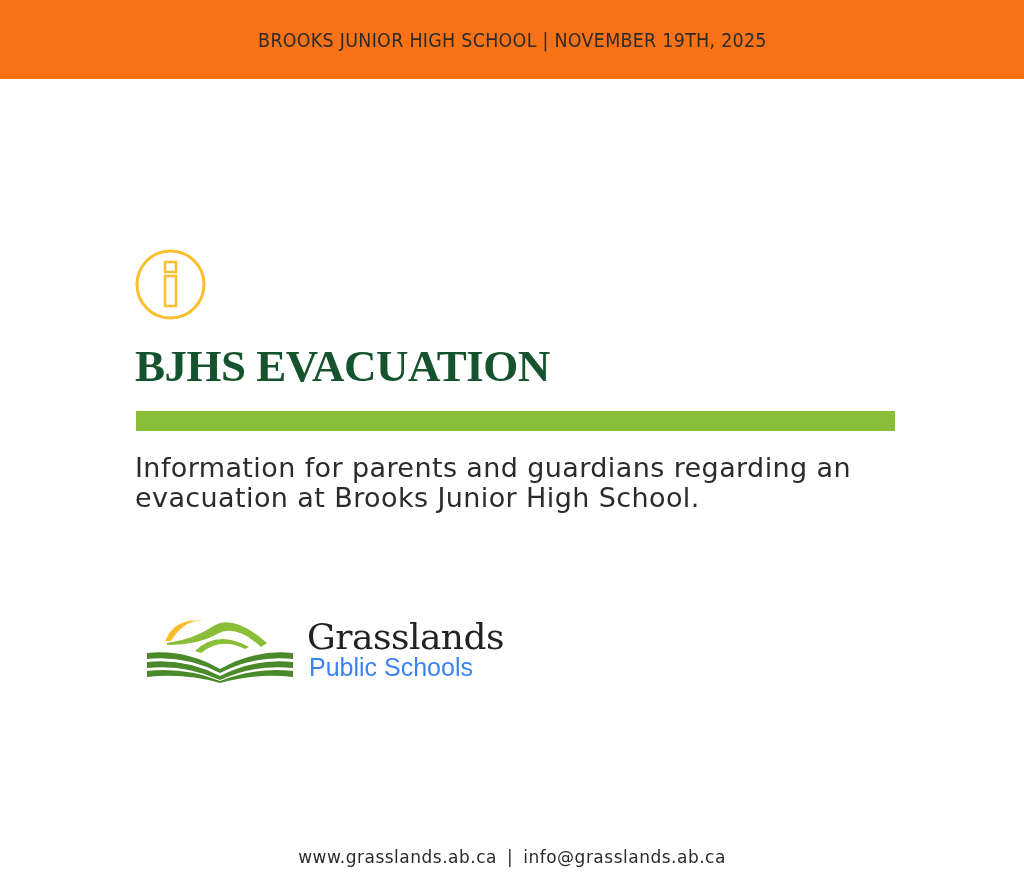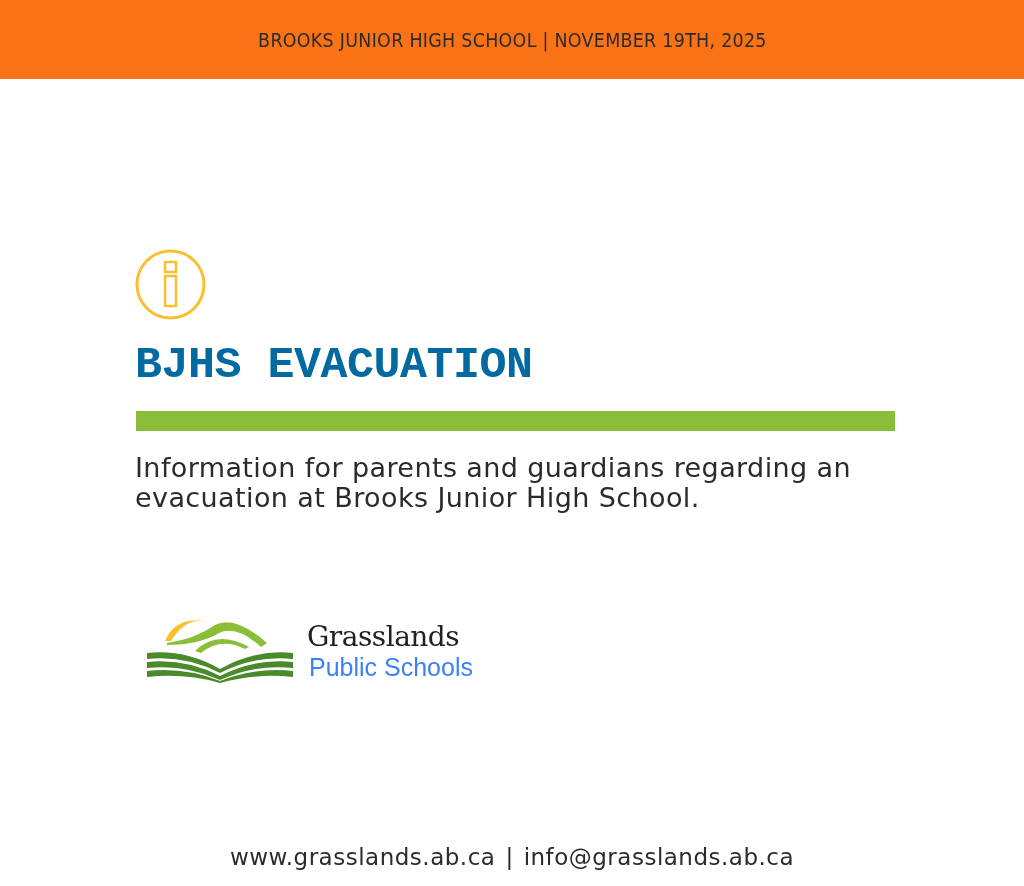--- a/index.html
+++ b/index.html
@@ -39,25 +39,25 @@
       left: 135px;
       top: 249px;
       width: 71px;
       height: 71px;
     }
     .page-title {
       position: absolute;
       left: 135px;
       top: 336px;
       margin: 0;
-      font-family: Liberation Mono, monospace;
+      font-family: Liberation Serif, serif;
       font-weight: bold;
       font-size: 45px;
       line-height: 60px;
-      color: #0369a1;
+      color: #14532d;
       letter-spacing: -0.5px;
       white-space: nowrap;
     }
     .green-divider {
       position: absolute;
       left: 136px;
       top: 411px;
       width: 759px;
       height: 20px;
       background: #8bbe38;
@@ -85,40 +85,40 @@
       width: 150px;
       height: 70px;
     }
     .logo-text {
       margin-left: 12px;
       display: flex;
       flex-direction: column;
     }
     .logo-name {
       font-family: "DejaVu Serif", serif;
-      font-size: 28px;
+      font-size: 36px;
       line-height: 38px;
       color: #222222;
       letter-spacing: -0.5px;
     }
     .logo-sub {
       font-family: "Liberation Sans", sans-serif;
       font-size: 25px;
       line-height: 22px;
       color: #3b82f6;
       margin-left: 2px;
     }
     .footer {
       position: absolute;
       left: 0;
       top: 845px;
       width: 1024px;
       text-align: center;
       font-family: "DejaVu Sans", sans-serif;
-      font-size: 23px;
+      font-size: 17px;
       line-height: 24px;
       color: #2b2b2b;
       letter-spacing: 0.5px;
     }
     .footer .sep {
       margin: 0 10px;
     }
   </style>
 </head>
 <body>

